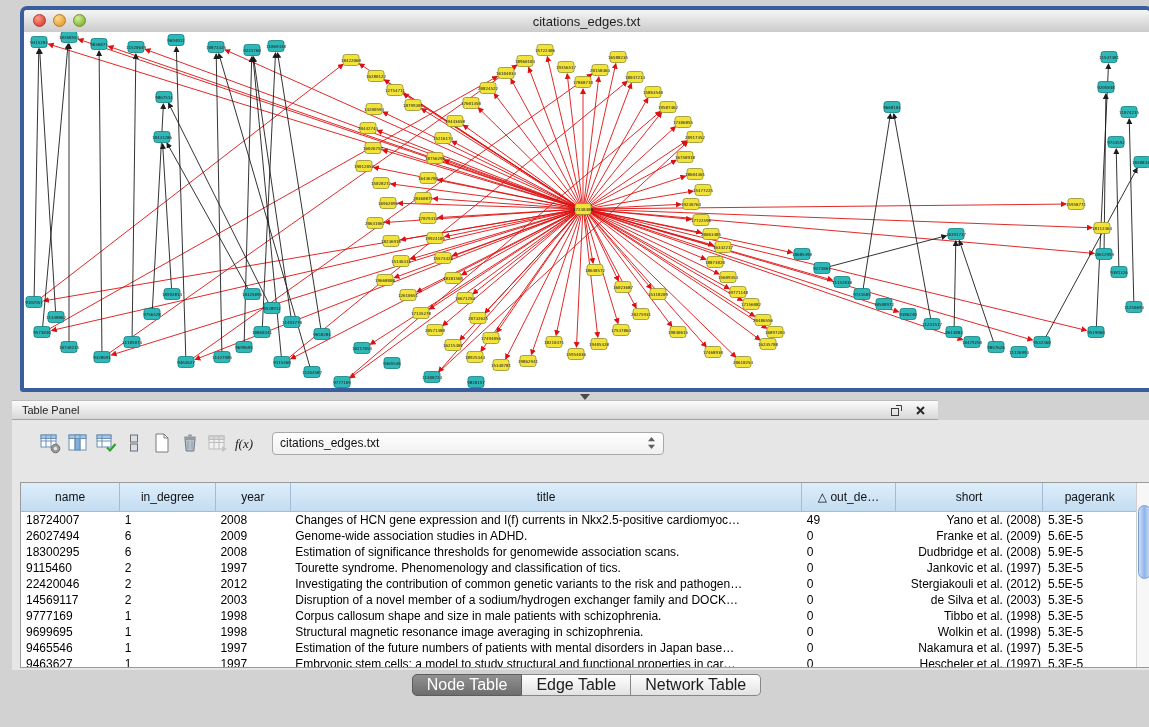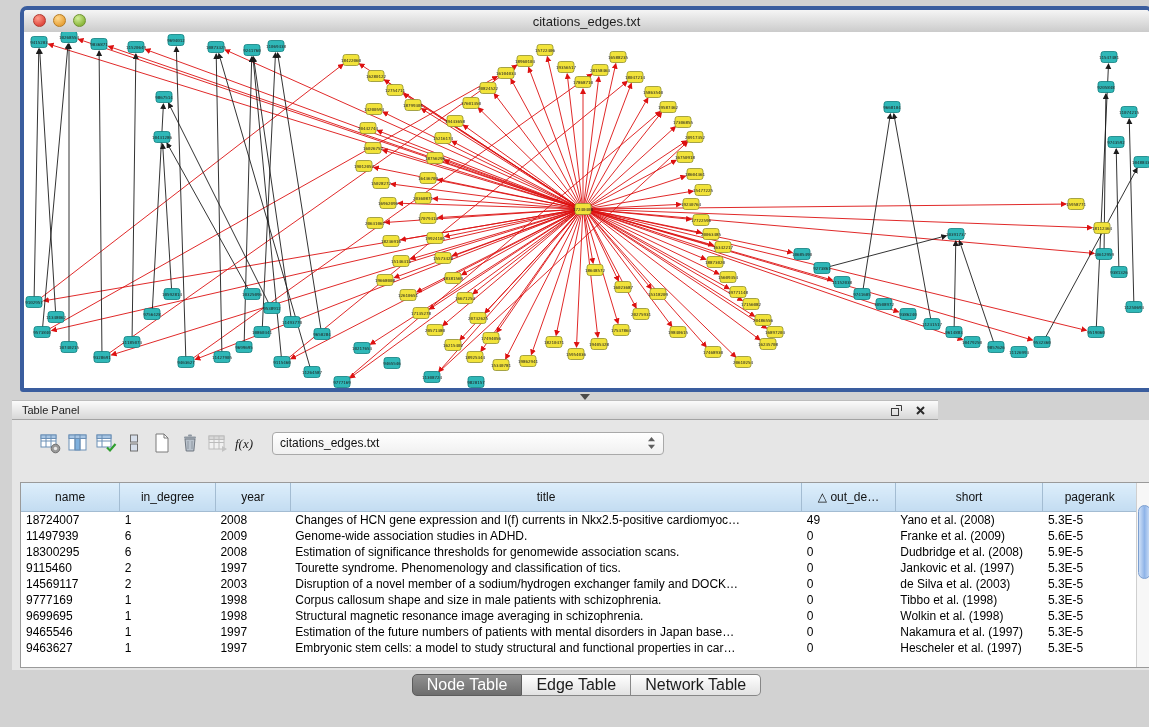--- a/index.html
+++ b/index.html
@@ -48,21 +48,21 @@
   
   .table-wrap{position:absolute;left:8px;right:8px;top:62px;bottom:2px;background:#fff;
     border:1px solid #9a9a9a;overflow:hidden;}
   table{border-collapse:collapse;table-layout:fixed;width:calc(100% - 15px);font-size:12px;}
   col.c0{width:95px}col.c1{width:92px}col.c2{width:72px}col.c3{width:492px}
   col.c4{width:90px}col.c5{width:142px}col.c6{width:90px}
   thead th{height:20px;background:linear-gradient(#ddeefb,#c3dcf1);border:1px solid #a3bcd2;border-top:none;
     font-weight:normal;font-size:12px;color:#111;text-align:center;padding:4px 2px;white-space:nowrap;overflow:hidden;}
   thead th:first-child{border-left:none;}
   tbody td{height:16px;line-height:16px;padding:0 2px 0 5px;white-space:nowrap;overflow:hidden;color:#000;}
-  tbody td.c5{text-align:left;}
+  tbody td.c5{text-align:right;}
   .vscroll{position:absolute;top:0;right:0;width:15px;bottom:0;background:#f7f7f7;border-left:1px solid #cfcfcf;}
   .vthumb{position:absolute;top:22px;left:1px;right:1px;height:74px;border-radius:7px;
     background:linear-gradient(90deg,#cfe0f7,#8fb4e8 50%,#cfe0f7);border:1px solid #7a9ed0;box-sizing:border-box;}
 
   
   .tabs{position:absolute;left:0;top:670px;width:1149px;height:30px;display:flex;align-items:center;
     justify-content:center;background:#d2d2d2;}
   .seg{height:22px;padding:0 14px;font-size:16px;border:1px solid #878787;color:#1c1c1c;
     background:linear-gradient(#ffffff,#e2e2e2);}
   .seg+.seg{border-left:none;}
@@ -874,21 +874,21 @@
             <tr>
               <td class="c0">18724007</td>
               <td class="c1">1</td>
               <td class="c2">2008</td>
               <td class="c3">Changes of HCN gene expression and I(f) currents in Nkx2.5-positive cardiomyoc…</td>
               <td class="c4">49</td>
               <td class="c5">Yano et al. (2008)</td>
               <td class="c6">5.3E-5</td>
             </tr>
             <tr>
-              <td class="c0">11497939</td>
+              <td class="c0">26027494</td>
               <td class="c1">6</td>
               <td class="c2">2009</td>
               <td class="c3">Genome-wide association studies in ADHD.</td>
               <td class="c4">0</td>
               <td class="c5">Franke et al. (2009)</td>
               <td class="c6">5.6E-5</td>
             </tr>
             <tr>
               <td class="c0">18300295</td>
               <td class="c1">6</td>
@@ -901,20 +901,29 @@
             <tr>
               <td class="c0">9115460</td>
               <td class="c1">2</td>
               <td class="c2">1997</td>
               <td class="c3">Tourette syndrome. Phenomenology and classification of tics.</td>
               <td class="c4">0</td>
               <td class="c5">Jankovic et al. (1997)</td>
               <td class="c6">5.3E-5</td>
             </tr>
             <tr>
+              <td class="c0">22420046</td>
+              <td class="c1">2</td>
+              <td class="c2">2012</td>
+              <td class="c3">Investigating the contribution of common genetic variants to the risk and pathogen…</td>
+              <td class="c4">0</td>
+              <td class="c5">Stergiakouli et al. (2012)</td>
+              <td class="c6">5.5E-5</td>
+            </tr>
+            <tr>
               <td class="c0">14569117</td>
               <td class="c1">2</td>
               <td class="c2">2003</td>
               <td class="c3">Disruption of a novel member of a sodium/hydrogen exchanger family and DOCK…</td>
               <td class="c4">0</td>
               <td class="c5">de Silva et al. (2003)</td>
               <td class="c6">5.3E-5</td>
             </tr>
             <tr>
               <td class="c0">9777169</td>

